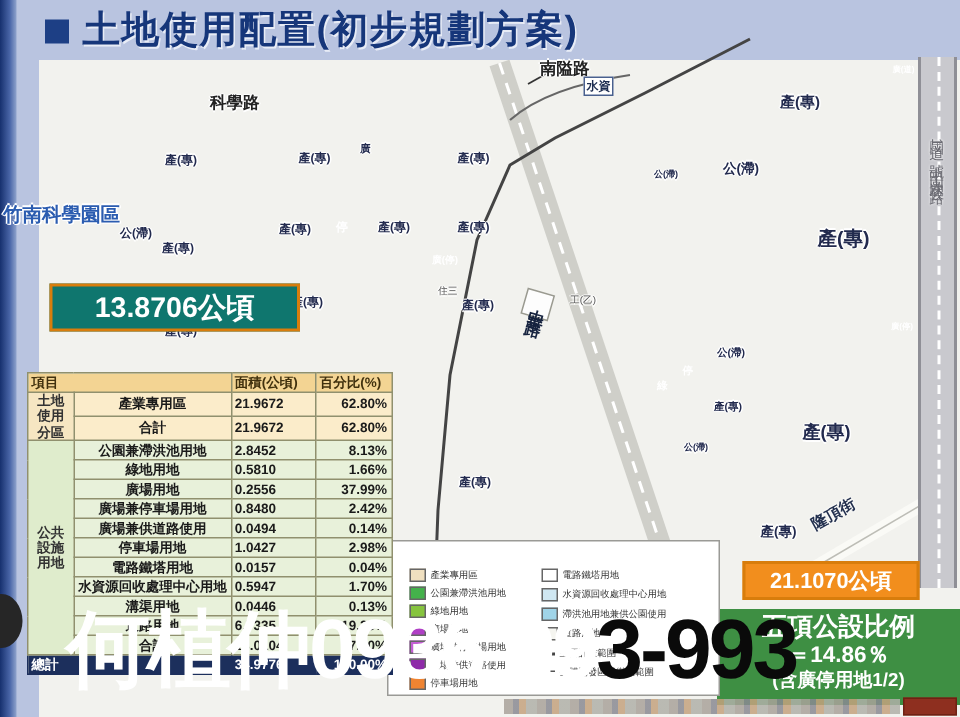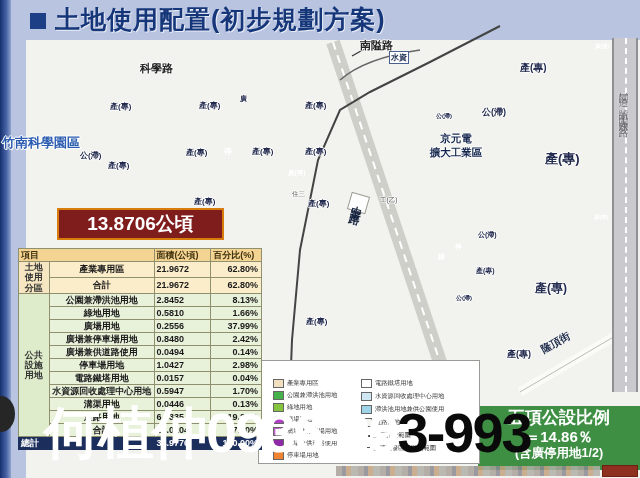--- a/index.html
+++ b/index.html
@@ -183,35 +183,34 @@
   <div class="mlbl" style="left:507px;top:348px;font-size:9px">產(專)</div>
   <div class="mlbl" style="left:482px;top:106px;font-size:9px">公(滯)</div>
   <div class="mlbl" style="left:436px;top:112px;font-size:6px">公(滯)</div>
   <div class="mlbl" style="left:478px;top:230px;font-size:7px">公(滯)</div>
   <div class="mlbl" style="left:456px;top:294px;font-size:6px">公(滯)</div>
   <div class="wlbl" style="left:438px;top:252px;font-size:7px">綠</div>
   <div class="wlbl" style="left:455px;top:242px;font-size:7px">停</div>
   <div class="mlbl" style="left:476px;top:266px;font-size:7px">產(專)</div>
   <div class="wlbl" style="left:595px;top:43px;font-size:5.5px">廣(道)</div>
   <div class="wlbl" style="left:594px;top:214px;font-size:5.5px">廣(停)</div>
-  <div class="mlbl" style="left:424px;top:132px;width:64px;font-size:10.5px;text-align:center;white-space:pre-line;color:#14264e">京元電
-擴大工業區</div>
 
   <div class="mlbl" style="left:140px;top:61px;font-size:11px;color:#222">科學路</div>
   <div class="mlbl" style="left:360px;top:38px;font-size:11px;color:#222">南隘路</div>
   <div class="abs" id="zhonghua">中華路</div>
   <div class="abs" id="longding">隆頂街</div>
   <div class="abs" id="shuizi">水資</div>
   <div class="abs" id="hw">
       <div class="dash"></div>
     </div>
   <div class="abs" id="hw-label">國道1號中山高速公路</div>
 
   <div class="abs" id="science-park">竹南科學園區</div>
-  <div class="area-box" style="left: 33px; top: 208px; width: 163px; height: 28px; font-size: 19px; background-color: #7f1d1d; margin-left: 24px;">13.8706公頃</div>
+  <div class="area-box" style="left: 33px; top: 189px; width: 163px; height: 28px; font-size: 19px; background-color: #0f766e;">13.8706公頃</div>
+  <div class="area-box" style="left: 495px; top: 374px; width: 114px; height: 22px; font-size: 14.5px; background-color: rgb(242, 142, 29);">21.1070公頃</div>
   <div class="abs" id="ratio-box" style="background-color: rgb(62, 143, 67);">
     <div class="l1">五項公設比例</div>
     <div class="l2">＝14.86％</div>
     <div class="l3">(含廣停用地1/2)</div>
   </div>
 
   <table class="abs" id="tbl">
     <tbody>
         <tr>
       <td class="hd" colspan="2">項目</td>

